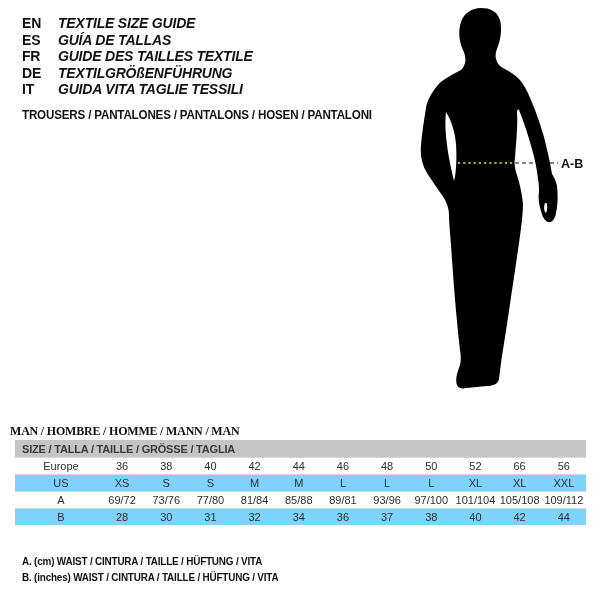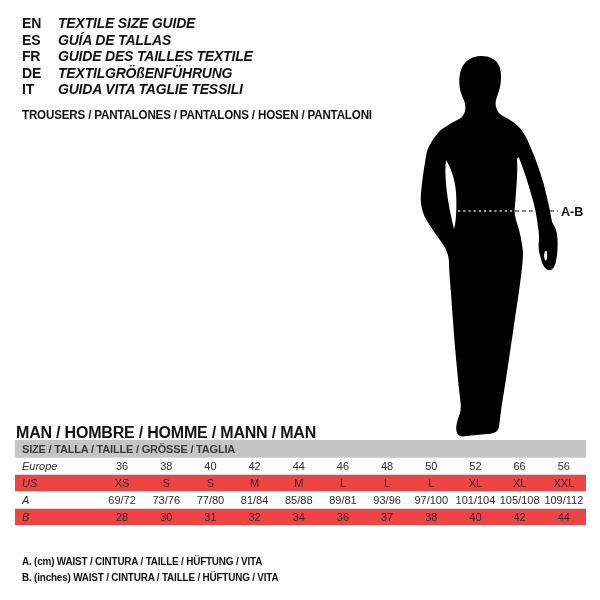--- a/index.html
+++ b/index.html
@@ -12,43 +12,43 @@
   .lang-row { display:flex; font-weight:bold; font-size:14px; line-height:16.6px; letter-spacing:-0.2px; }
   .lang-code { width:36px; flex:0 0 36px; }
   .lang-label { white-space:nowrap;font-style:italic; }
 
   .category-title {
     position:absolute; left:22px; top:108px; font-weight:bold; font-size:12.5px;
     letter-spacing:-0.2px; white-space:nowrap; transform:scaleX(0.93); transform-origin:0 0;
   }
 
   
-  .figure-wrap { position:absolute; left:400px; top:0; width:200px; height:410px;margin-top:48px; }
+  .figure-wrap { position:absolute; left:400px; top:0; width:200px; height:410px; }
 
   .section-title {
-    position:absolute; left:16px; top:424px; font-weight:bold; font-size:16px;
-    letter-spacing:-0.2px; white-space:nowrap;
+    position:absolute; left:10px; top:424px; font-weight:bold; font-size:12px;
+    letter-spacing:-0.2px; white-space:nowrap;font-family:Liberation Serif, serif;
   }
 
   
   .size-table {
     position:absolute; left:15px; top:440px; width:571px;
     border-collapse:collapse; table-layout:fixed; font-size:11px;
   }
   .size-table col.label-col { width:85px; }
   .size-table thead th {
     background:#c5c5c5; color:#3a3a3a; font-weight:bold; text-align:left;
     height:15px; padding:1px 0 1px 7px; letter-spacing:-0.2px; white-space:nowrap;
   }
   .size-table tbody td {
     height:16px; padding:0; text-align:center; color:#2e2e2e;
     border-top:1px solid #d6d6d6; white-space:nowrap;
   }
-  .size-table tbody td.row-label { text-align:left; padding-left:7px;font-style:italic; }
-  .size-table tbody tr.alt { background:#ef4444; }
+  .size-table tbody td.row-label { text-align:center; padding-left:7px; }
+  .size-table tbody tr.alt { background:#7dd3fc; }
 
   .footnotes {
     position:absolute; left:22px; top:553px; font-weight:bold; font-size:11px;
     line-height:16px; letter-spacing:-0.2px; white-space:nowrap;
     transform:scaleX(0.9); transform-origin:0 0;
   }
 </style>
 </head>
 <body>
 

